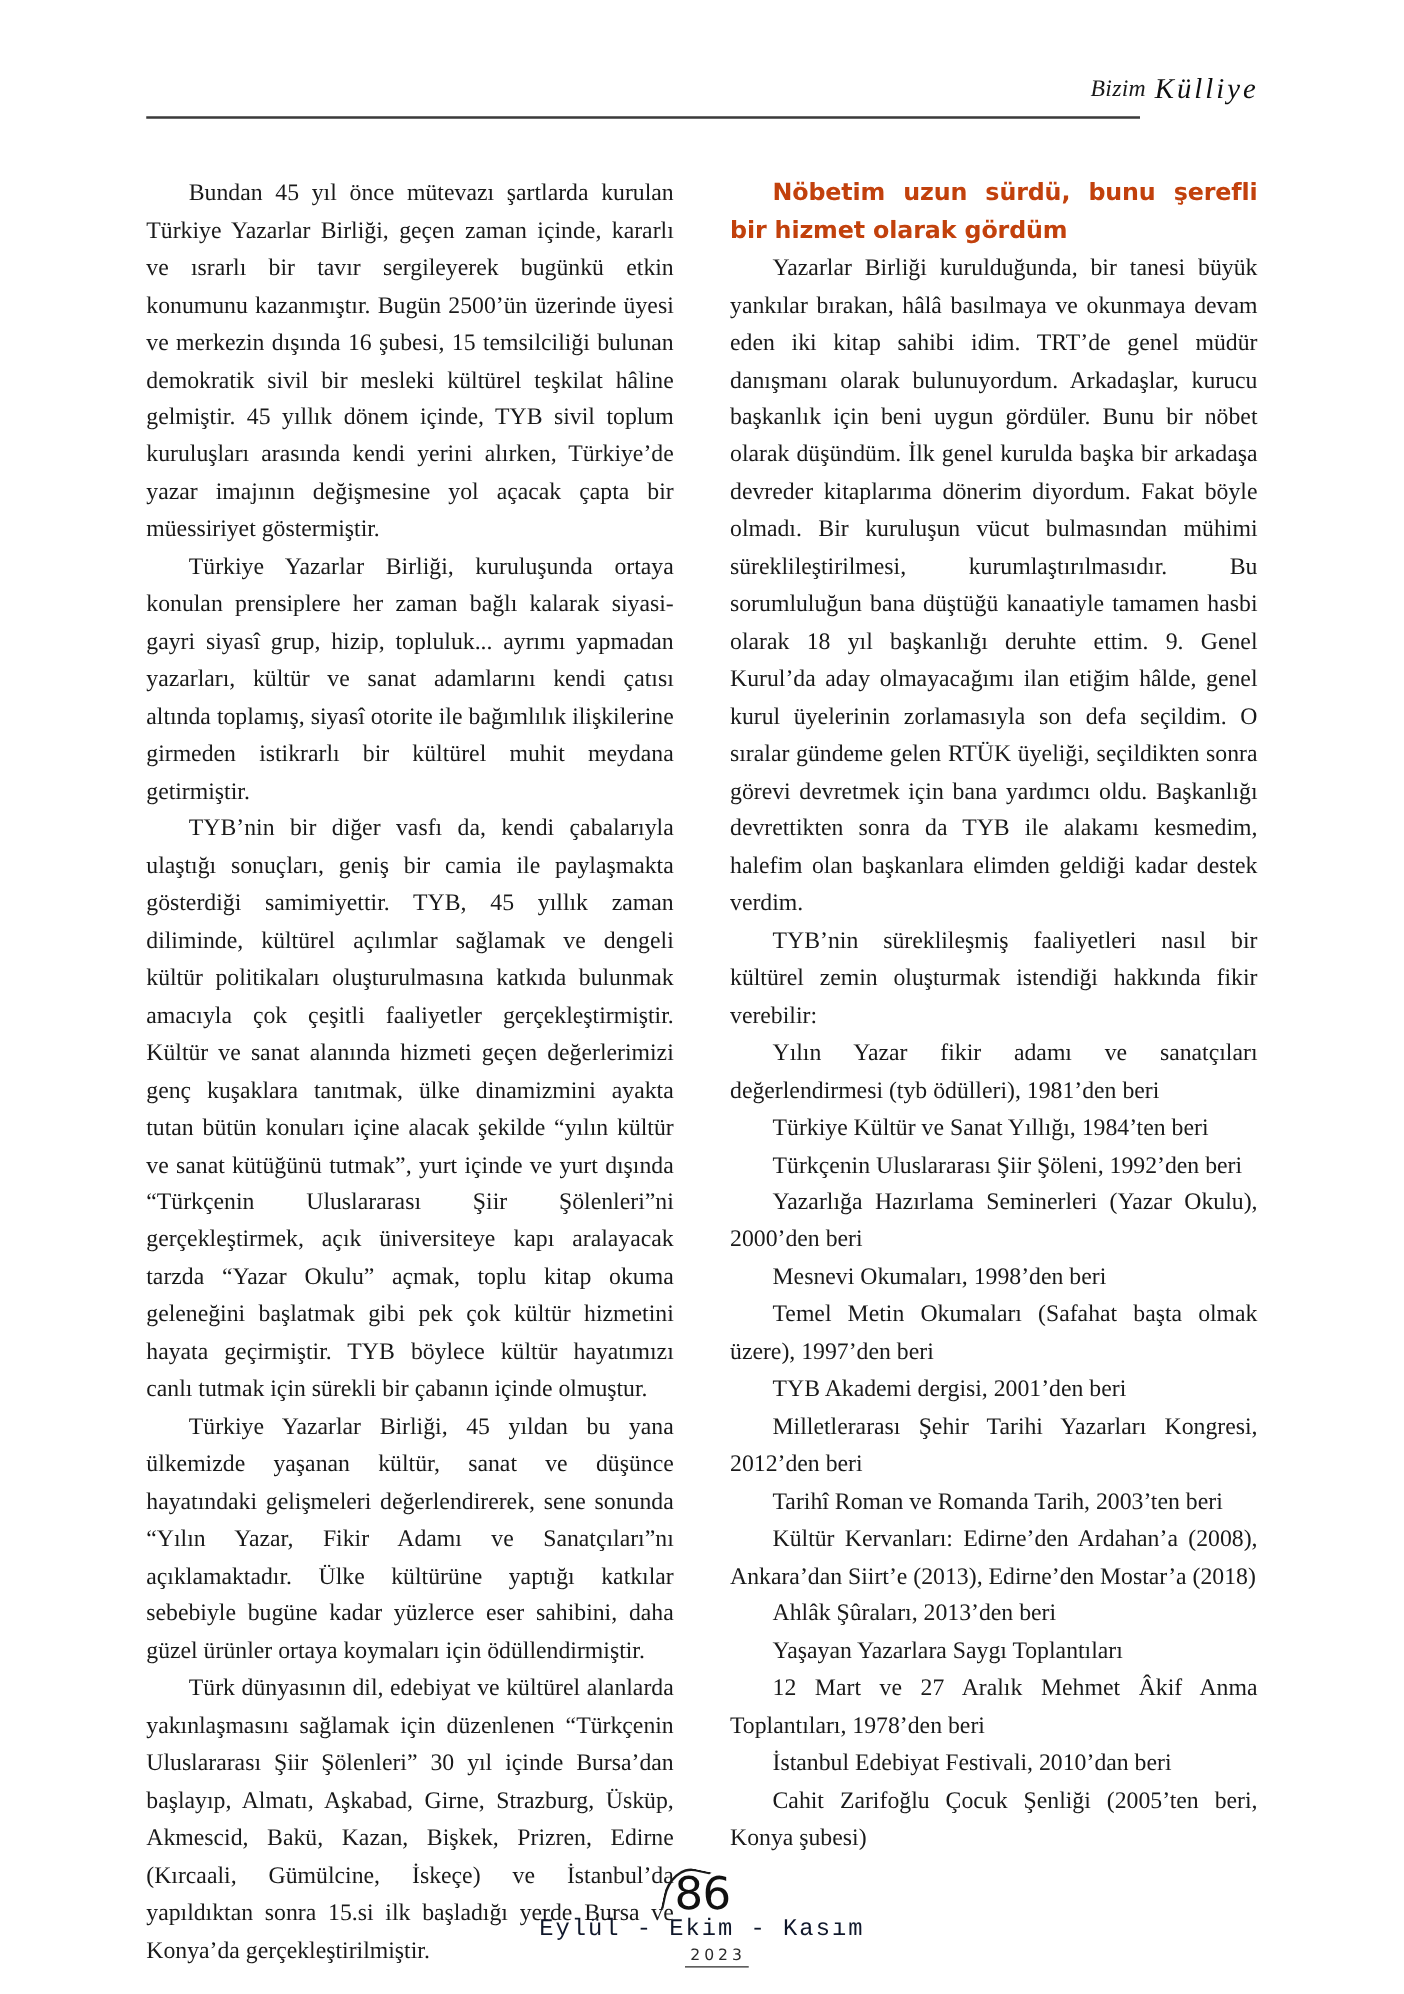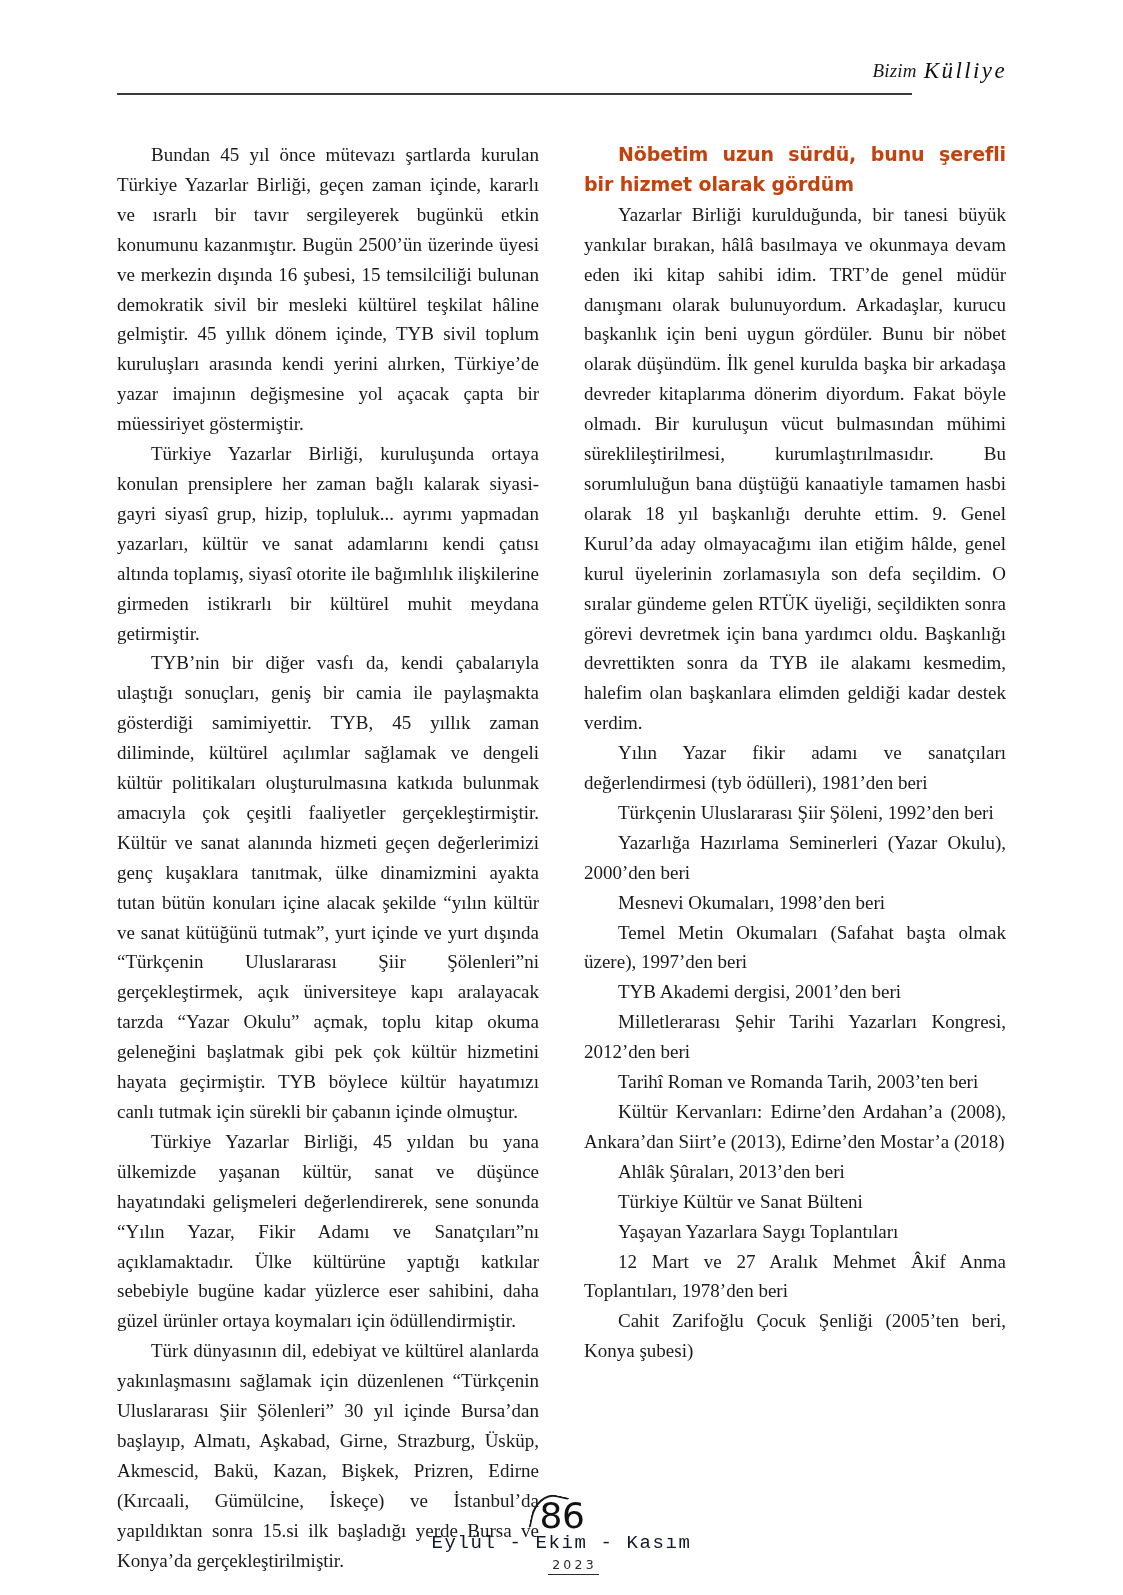--- a/index.html
+++ b/index.html
@@ -176,34 +176,36 @@
       <p>Bundan 45 yıl önce mütevazı şartlarda kurulan Türkiye Yazarlar Birliği, geçen zaman içinde, kararlı ve ısrarlı bir tavır sergileyerek bugünkü etkin konumunu kazanmıştır. Bugün 2500’ün üzerinde üyesi ve merkezin dışında 16 şubesi, 15 temsilciliği bulunan demokratik sivil bir mesleki kültürel teşkilat hâline gelmiştir. 45 yıllık dönem içinde, TYB sivil toplum kuruluşları arasında kendi yerini alırken, Türkiye’de yazar imajının değişmesine yol açacak çapta bir müessiriyet göstermiştir.</p>
       <p>Türkiye Yazarlar Birliği, kuruluşunda ortaya konulan prensiplere her zaman bağlı kalarak siyasi-gayri siyasî grup, hizip, topluluk... ayrımı yapmadan yazarları, kültür ve sanat adamlarını kendi çatısı altında toplamış, siyasî otorite ile bağımlılık ilişkilerine girmeden istikrarlı bir kültürel muhit meydana getirmiştir.</p>
       <p>TYB’nin bir diğer vasfı da, kendi çabalarıyla ulaştığı sonuçları, geniş bir camia ile paylaşmakta gösterdiği samimiyettir. TYB, 45 yıllık zaman diliminde, kültürel açılımlar sağlamak ve dengeli kültür politikaları oluşturulmasına katkıda bulunmak amacıyla çok çeşitli faaliyetler gerçekleştirmiştir. Kültür ve sanat alanında hizmeti geçen değerlerimizi genç kuşaklara tanıtmak, ülke dinamizmini ayakta tutan bütün konuları içine alacak şekilde “yılın kültür ve sanat kütüğünü tutmak”, yurt içinde ve yurt dışında “Türkçenin Uluslararası Şiir Şölenleri”ni gerçekleştirmek, açık üniversiteye kapı aralayacak tarzda “Yazar Okulu” açmak, toplu kitap okuma geleneğini başlatmak gibi pek çok kültür hizmetini hayata geçirmiştir. TYB böylece kültür hayatımızı canlı tutmak için sürekli bir çabanın içinde olmuştur.</p>
       <p>Türkiye Yazarlar Birliği, 45 yıldan bu yana ülkemizde yaşanan kültür, sanat ve düşünce hayatındaki gelişmeleri değerlendirerek, sene sonunda “Yılın Yazar, Fikir Adamı ve Sanatçıları”nı açıklamaktadır. Ülke kültürüne yaptığı katkılar sebebiyle bugüne kadar yüzlerce eser sahibini, daha güzel ürünler ortaya koymaları için ödüllendirmiştir.</p>
       <p>Türk dünyasının dil, edebiyat ve kültürel alanlarda yakınlaşmasını sağlamak için düzenlenen “Türkçenin Uluslararası Şiir Şölenleri” 30 yıl içinde Bursa’dan başlayıp, Almatı, Aşkabad, Girne, Strazburg, Üsküp, Akmescid, Bakü, Kazan, Bişkek, Prizren, Edirne (Kırcaali, Gümülcine, İskeçe) ve İstanbul’da yapıldıktan sonra 15.si ilk başladığı yerde Bursa ve Konya’da gerçekleştirilmiştir.</p>
     </div>
 
     <div class="col">
       <p class="subhead">Nöbetim uzun sürdü, bunu şerefli bir hizmet olarak gördüm</p>
       <p>Yazarlar Birliği kurulduğunda, bir tanesi büyük yankılar bırakan, hâlâ basılmaya ve okunmaya devam eden iki kitap sahibi idim. TRT’de genel müdür danışmanı olarak bulunuyordum. Arkadaşlar, kurucu başkanlık için beni uygun gördüler. Bunu bir nöbet olarak düşündüm. İlk genel kurulda başka bir arkadaşa devreder kitaplarıma dönerim diyordum. Fakat böyle olmadı. Bir kuruluşun vücut bulmasından mühimi süreklileştirilmesi, kurumlaştırılmasıdır. Bu sorumluluğun bana düştüğü kanaatiyle tamamen hasbi olarak 18 yıl başkanlığı deruhte ettim. 9. Genel Kurul’da aday olmayacağımı ilan etiğim hâlde, genel kurul üyelerinin zorlamasıyla son defa seçildim. O sıralar gündeme gelen RTÜK üyeliği, seçildikten sonra görevi devretmek için bana yardımcı oldu. Başkanlığı devrettikten sonra da TYB ile alakamı kesmedim, halefim olan başkanlara elimden geldiği kadar destek verdim.</p>
+      <p>TYB’nin süreklileşmiş faaliyetleri nasıl bir kültürel zemin oluşturmak istendiği hakkında fikir verebilir:</p>
 
       <p>Yılın Yazar fikir adamı ve sanatçıları değerlendirmesi (tyb ödülleri), 1981’den beri</p>
+      <p>Türkiye Kültür ve Sanat Yıllığı, 1984’ten beri</p>
       <p>Türkçenin Uluslararası Şiir Şöleni, 1992’den beri</p>
       <p>Yazarlığa Hazırlama Seminerleri (Yazar Okulu), 2000’den beri</p>
       <p>Mesnevi Okumaları, 1998’den beri</p>
       <p>Temel Metin Okumaları (Safahat başta olmak üzere), 1997’den beri</p>
       <p>TYB Akademi dergisi, 2001’den beri</p>
       <p>Milletlerarası Şehir Tarihi Yazarları Kongresi, 2012’den beri</p>
       <p>Tarihî Roman ve Romanda Tarih, 2003’ten beri</p>
       <p>Kültür Kervanları: Edirne’den Ardahan’a (2008), Ankara’dan Siirt’e (2013), Edirne’den Mostar’a (2018)</p>
       <p>Ahlâk Şûraları, 2013’den beri</p>
-      <p>Türkiye Kültür ve Sanat Bülteni</p>
       <p>Yaşayan Yazarlara Saygı Toplantıları</p>
       <p>12 Mart ve 27 Aralık Mehmet Âkif Anma Toplantıları, 1978’den beri</p>
+      <p>İstanbul Edebiyat Festivali, 2010’dan beri</p>
       <p>Cahit Zarifoğlu Çocuk Şenliği (2005’ten beri, Konya şubesi)</p>
 
     </div>
 
   </div>
 
   <div class="footer">
     <div class="footer-inner">
       <div class="folio-arc"></div>
       <div class="folio-number">86</div>

